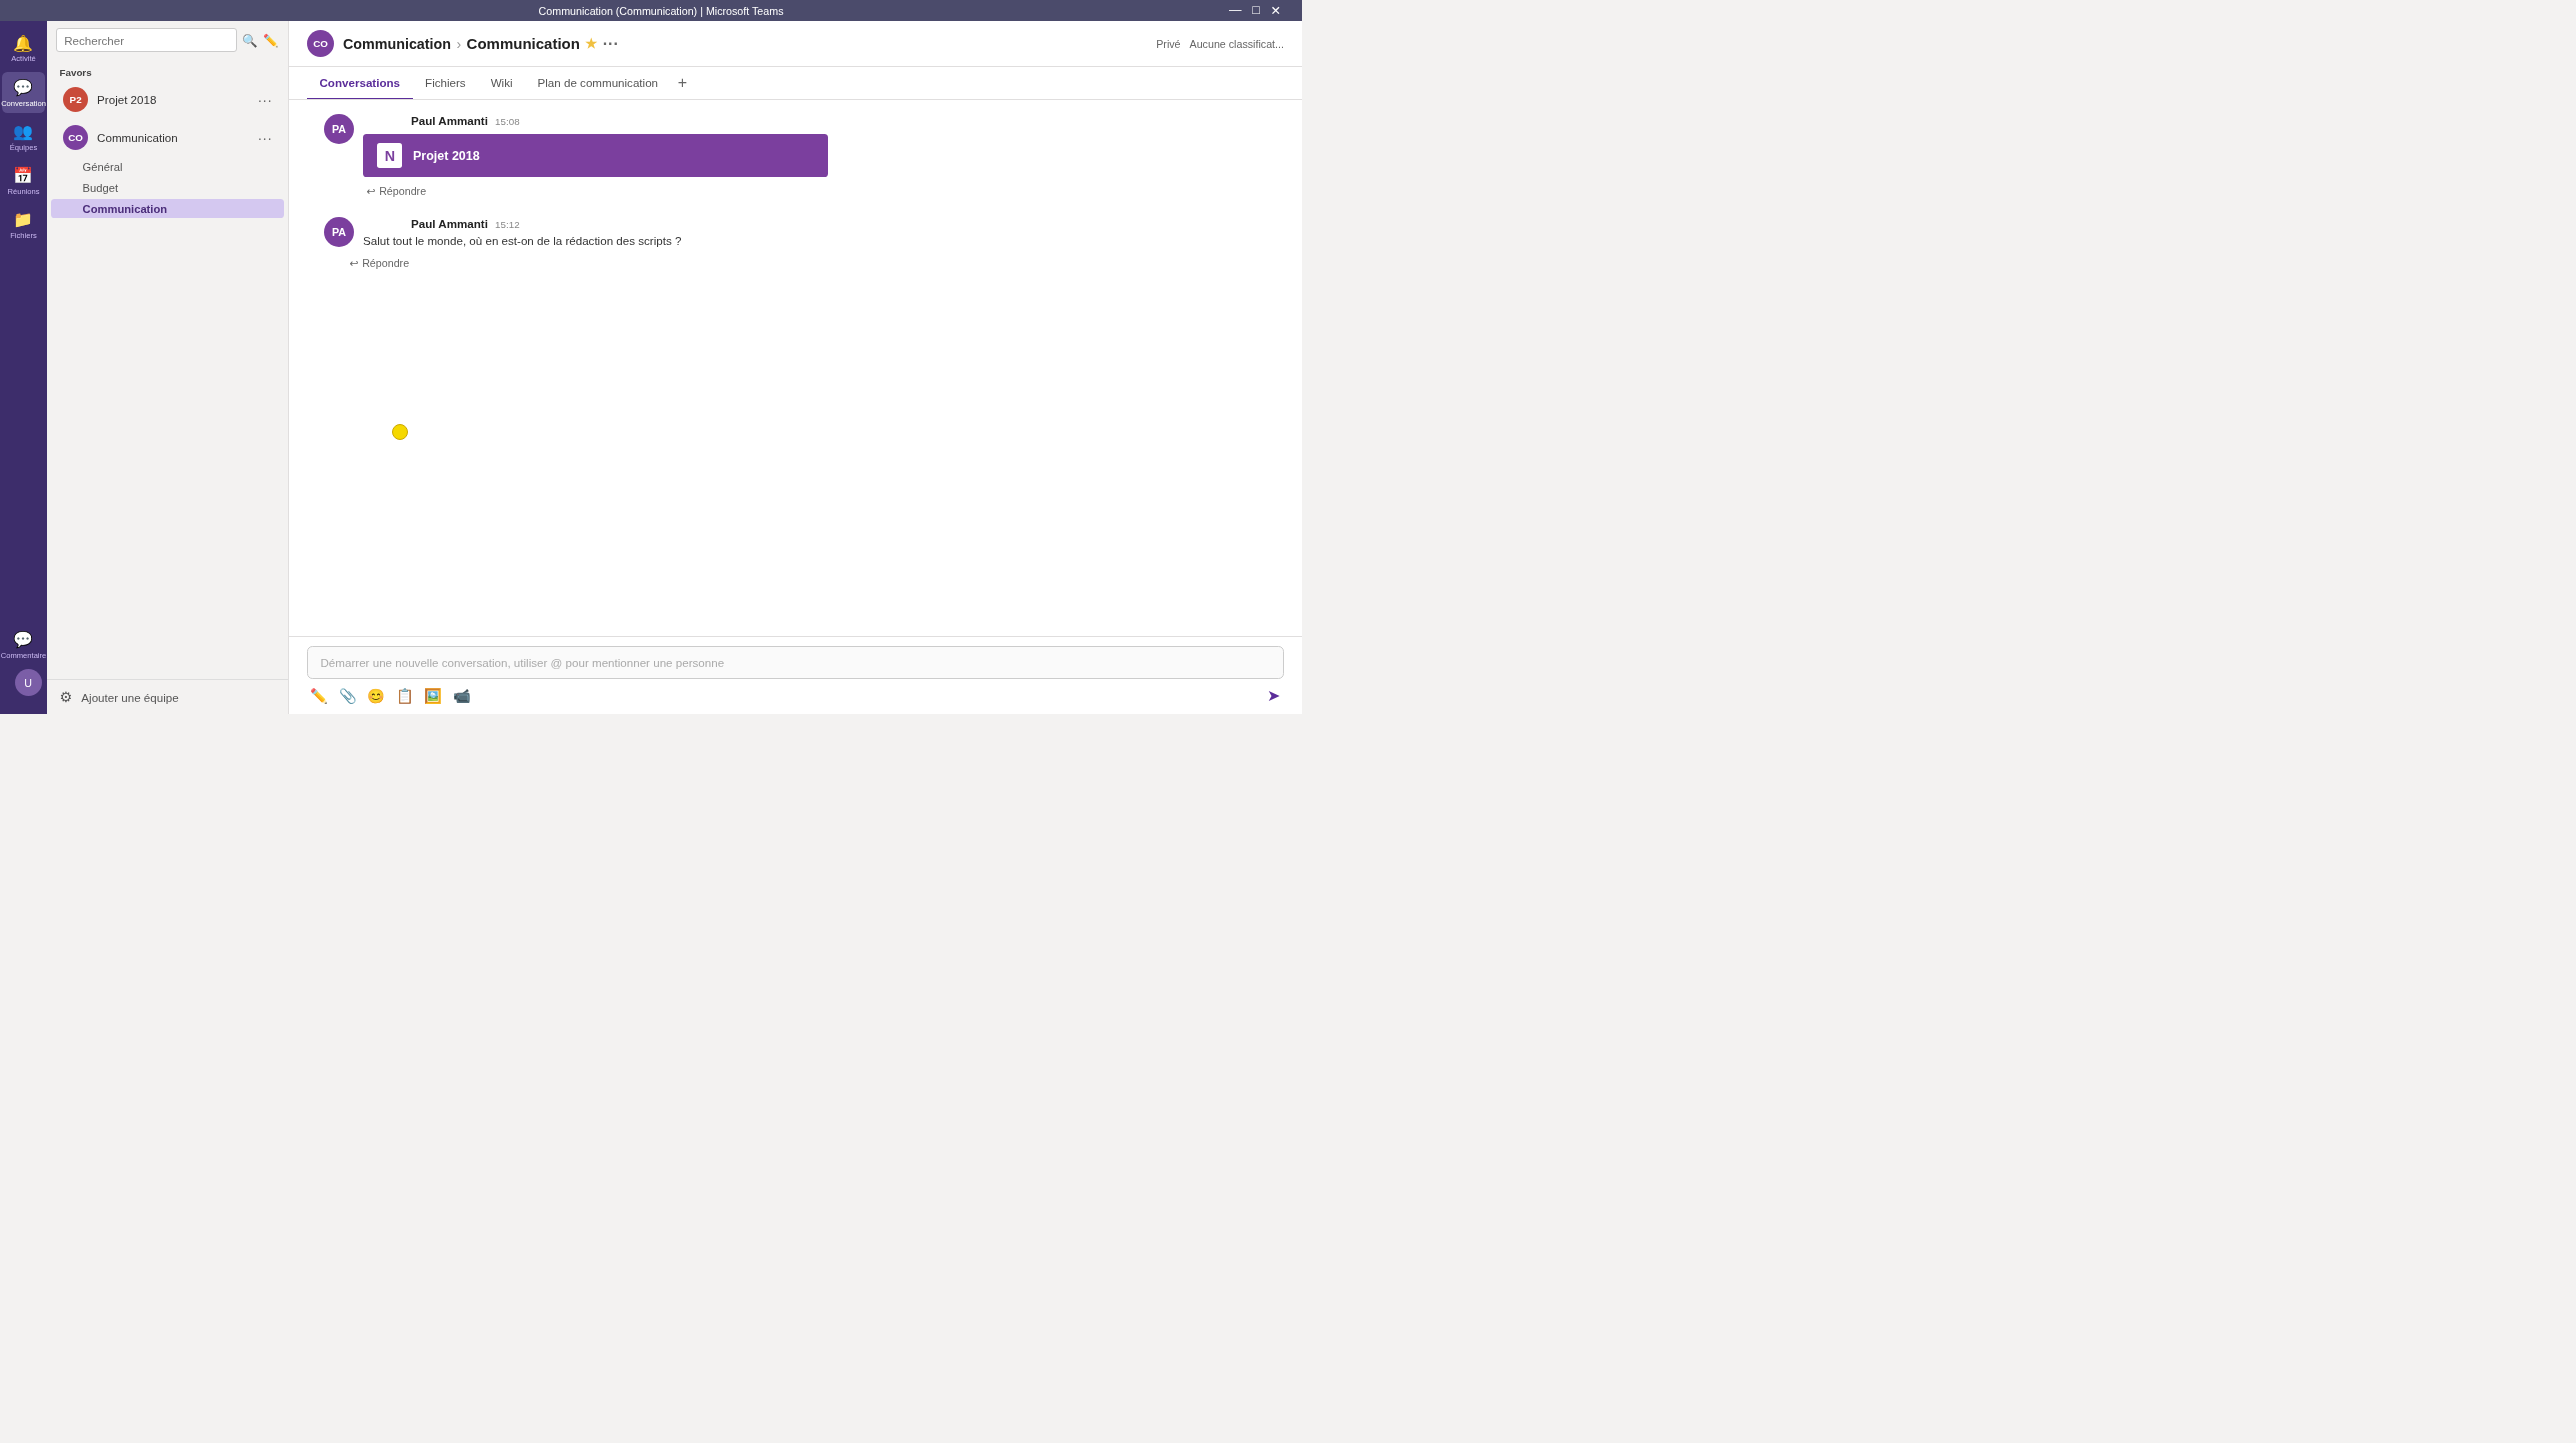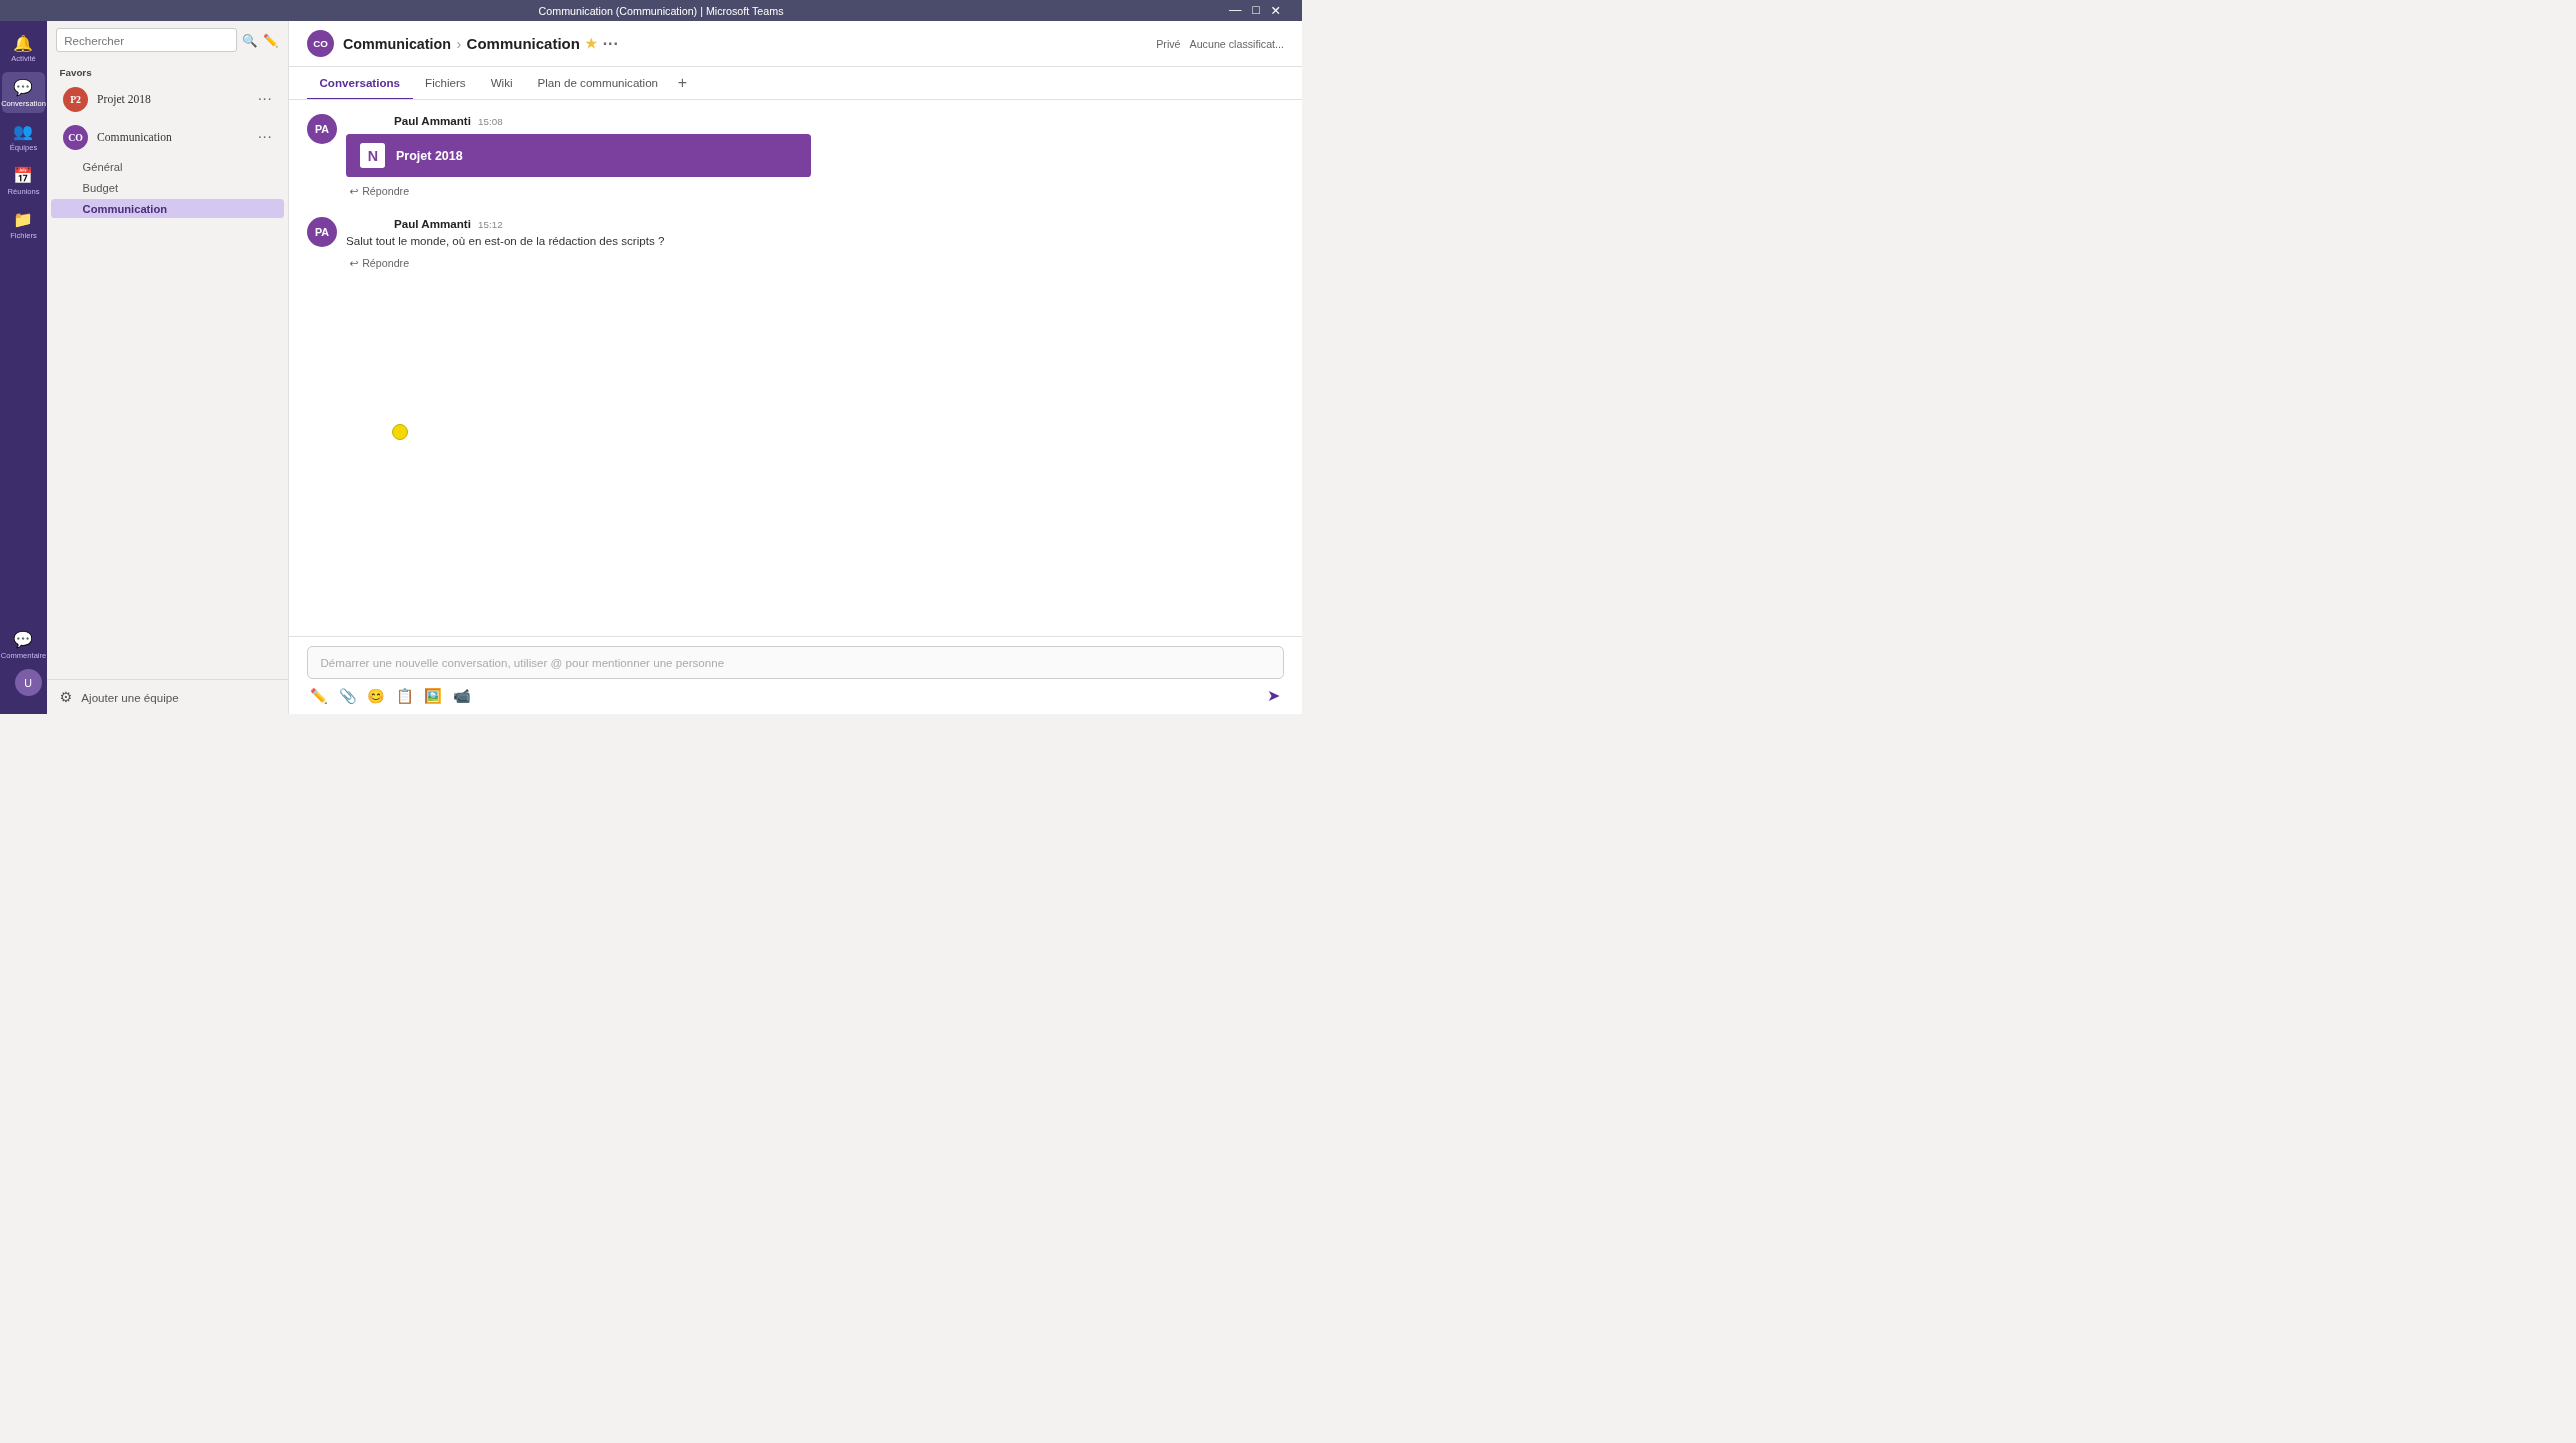--- a/index.html
+++ b/index.html
@@ -80,21 +80,20 @@
       color: #444;
       padding: 7.2px 12.5px 3.6px;
     }
     .sidebar-item {
       display: flex;
       align-items: center;
       padding: 5.4px 12.5px;
       cursor: pointer;
       border-radius: 3.6px;
       margin: 0.9px 3.6px;
-      font-family: Liberation Serif, serif;
     }
     .sidebar-item-avatar {
       width: 25px;
       height: 25px;
       border-radius: 50%;
       display: flex;
       align-items: center;
       justify-content: center;
       font-size: 9.8px;
       font-weight: 700;
@@ -225,20 +224,21 @@
       height: 30px;
       border-radius: 50%;
       background: #7b3f9e;
       display: flex;
       align-items: center;
       justify-content: center;
       font-size: 10.7px;
       color: #fff;
       font-weight: 700;
       flex-shrink: 0;
+      margin-left: 17px;
     }
     .msg-content { flex: 1; }
     .msg-meta { display: flex; align-items: baseline; gap: 7.2px; margin-bottom: 2.7px; margin-left: 48px; }
     .msg-author { font-size: 11.6px; font-weight: 600; color: #222; }
     .msg-time { font-size: 9.8px; color: #888; }
     .msg-text { font-size: 11.6px; color: #333; line-height: 1.4; }
 
     .onenote-card {
       display: flex;
       align-items: center;

